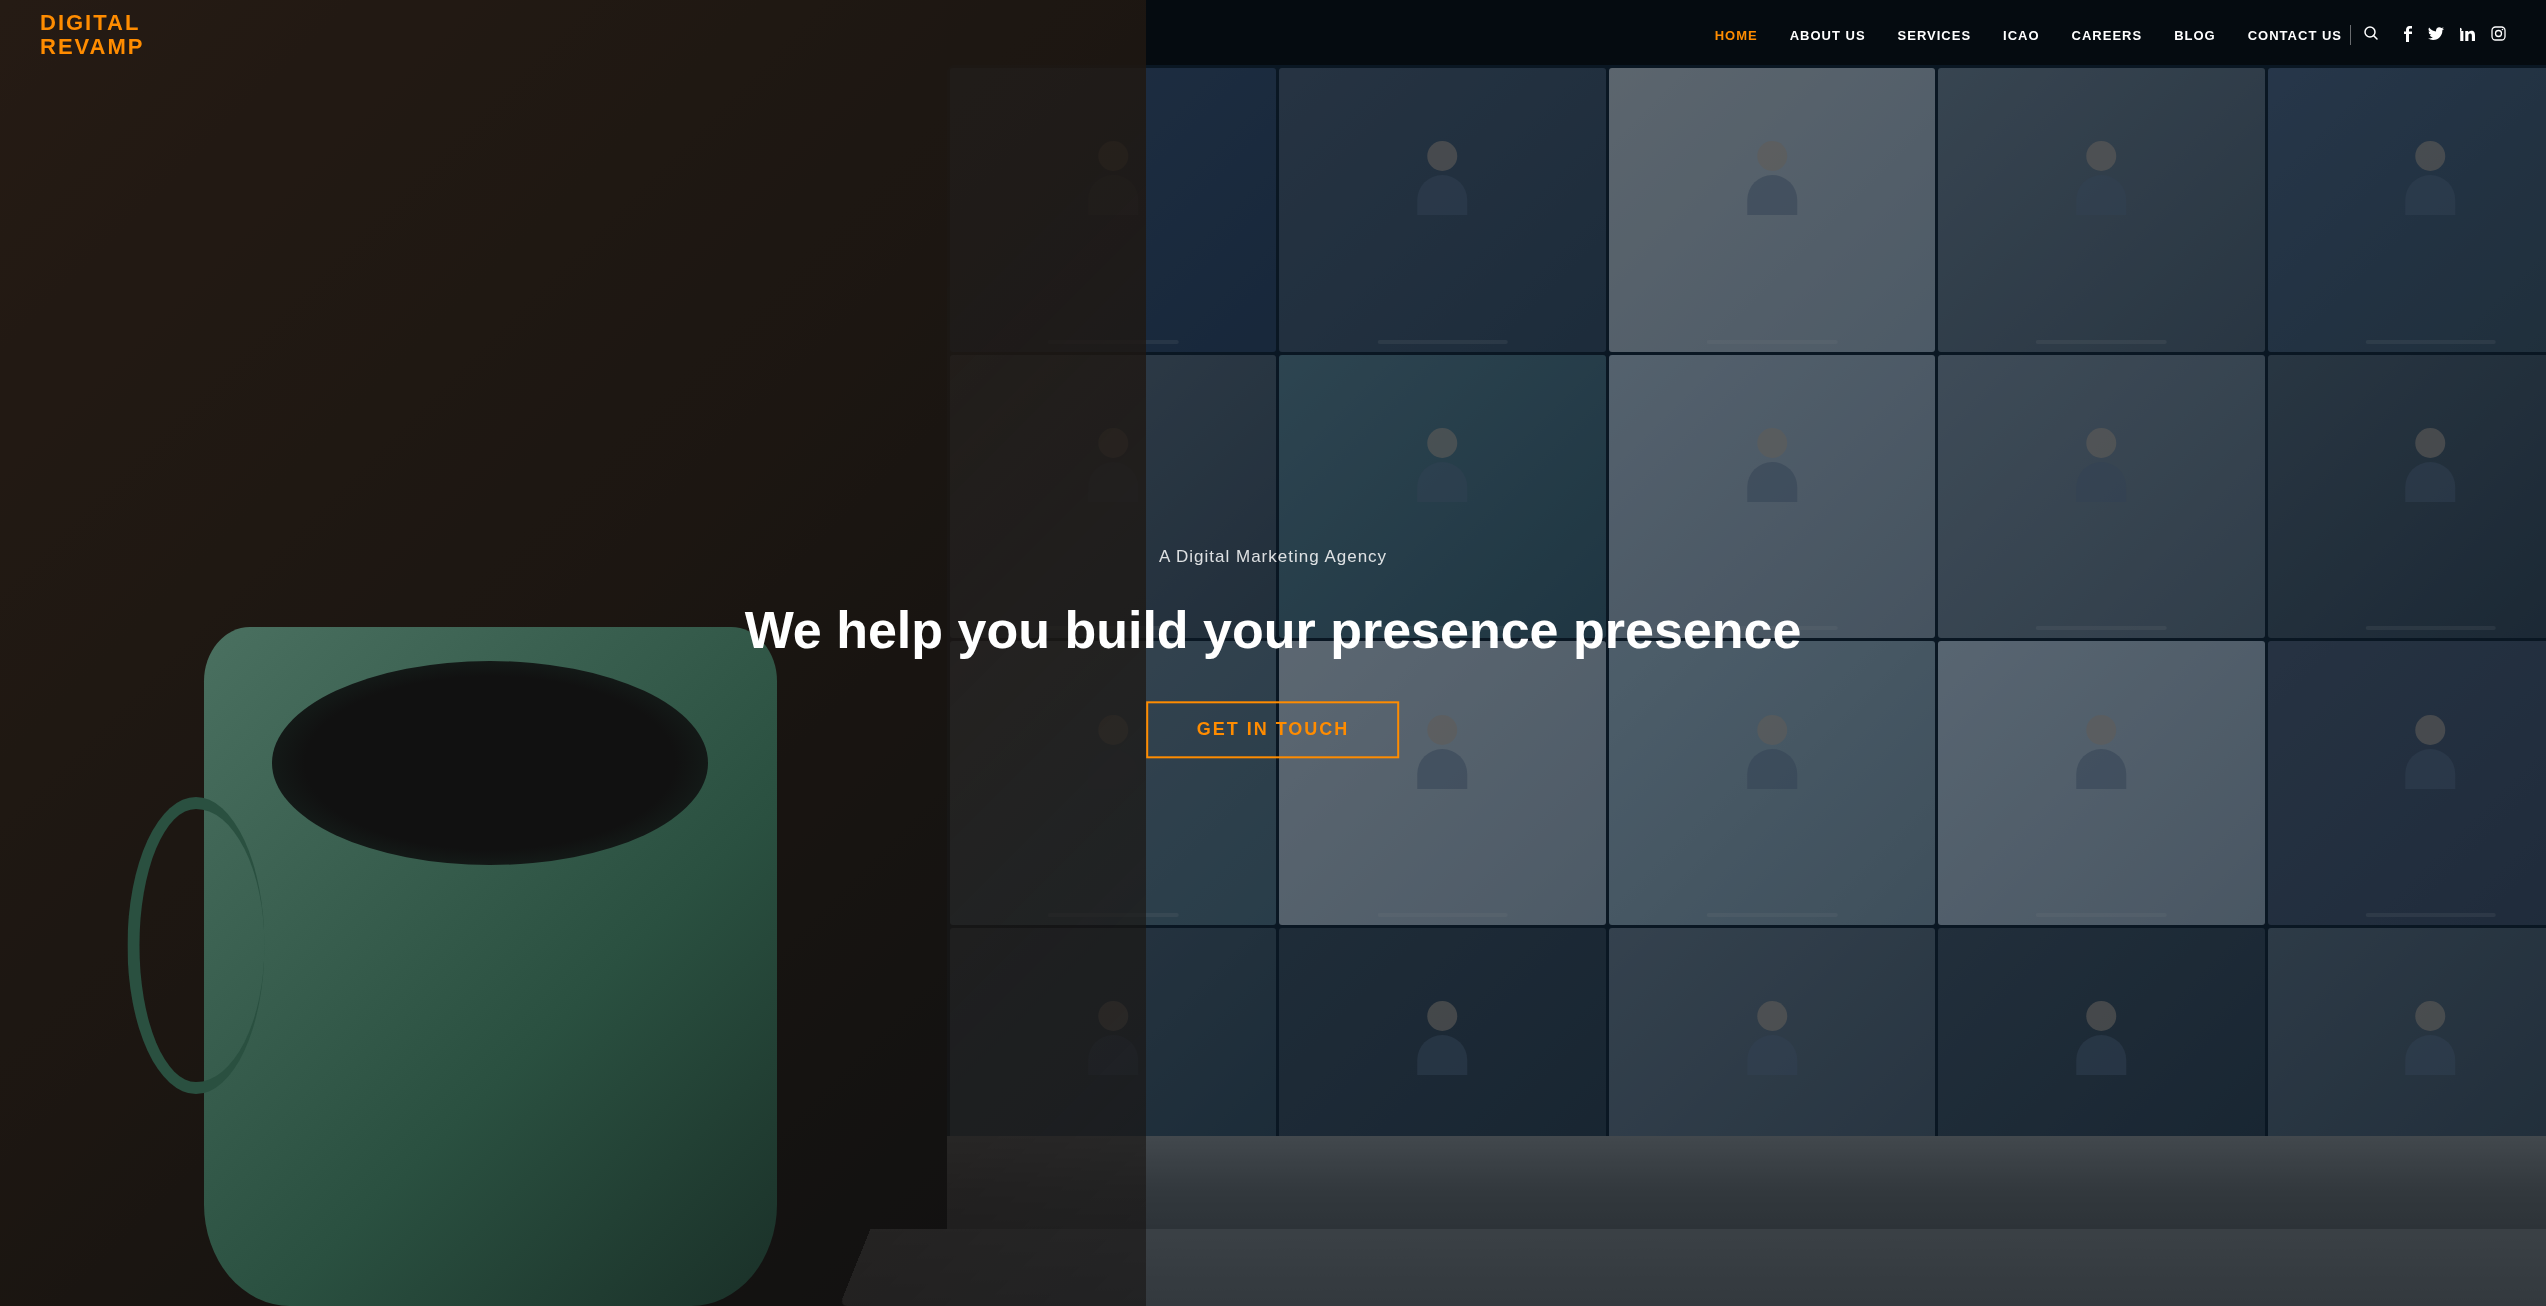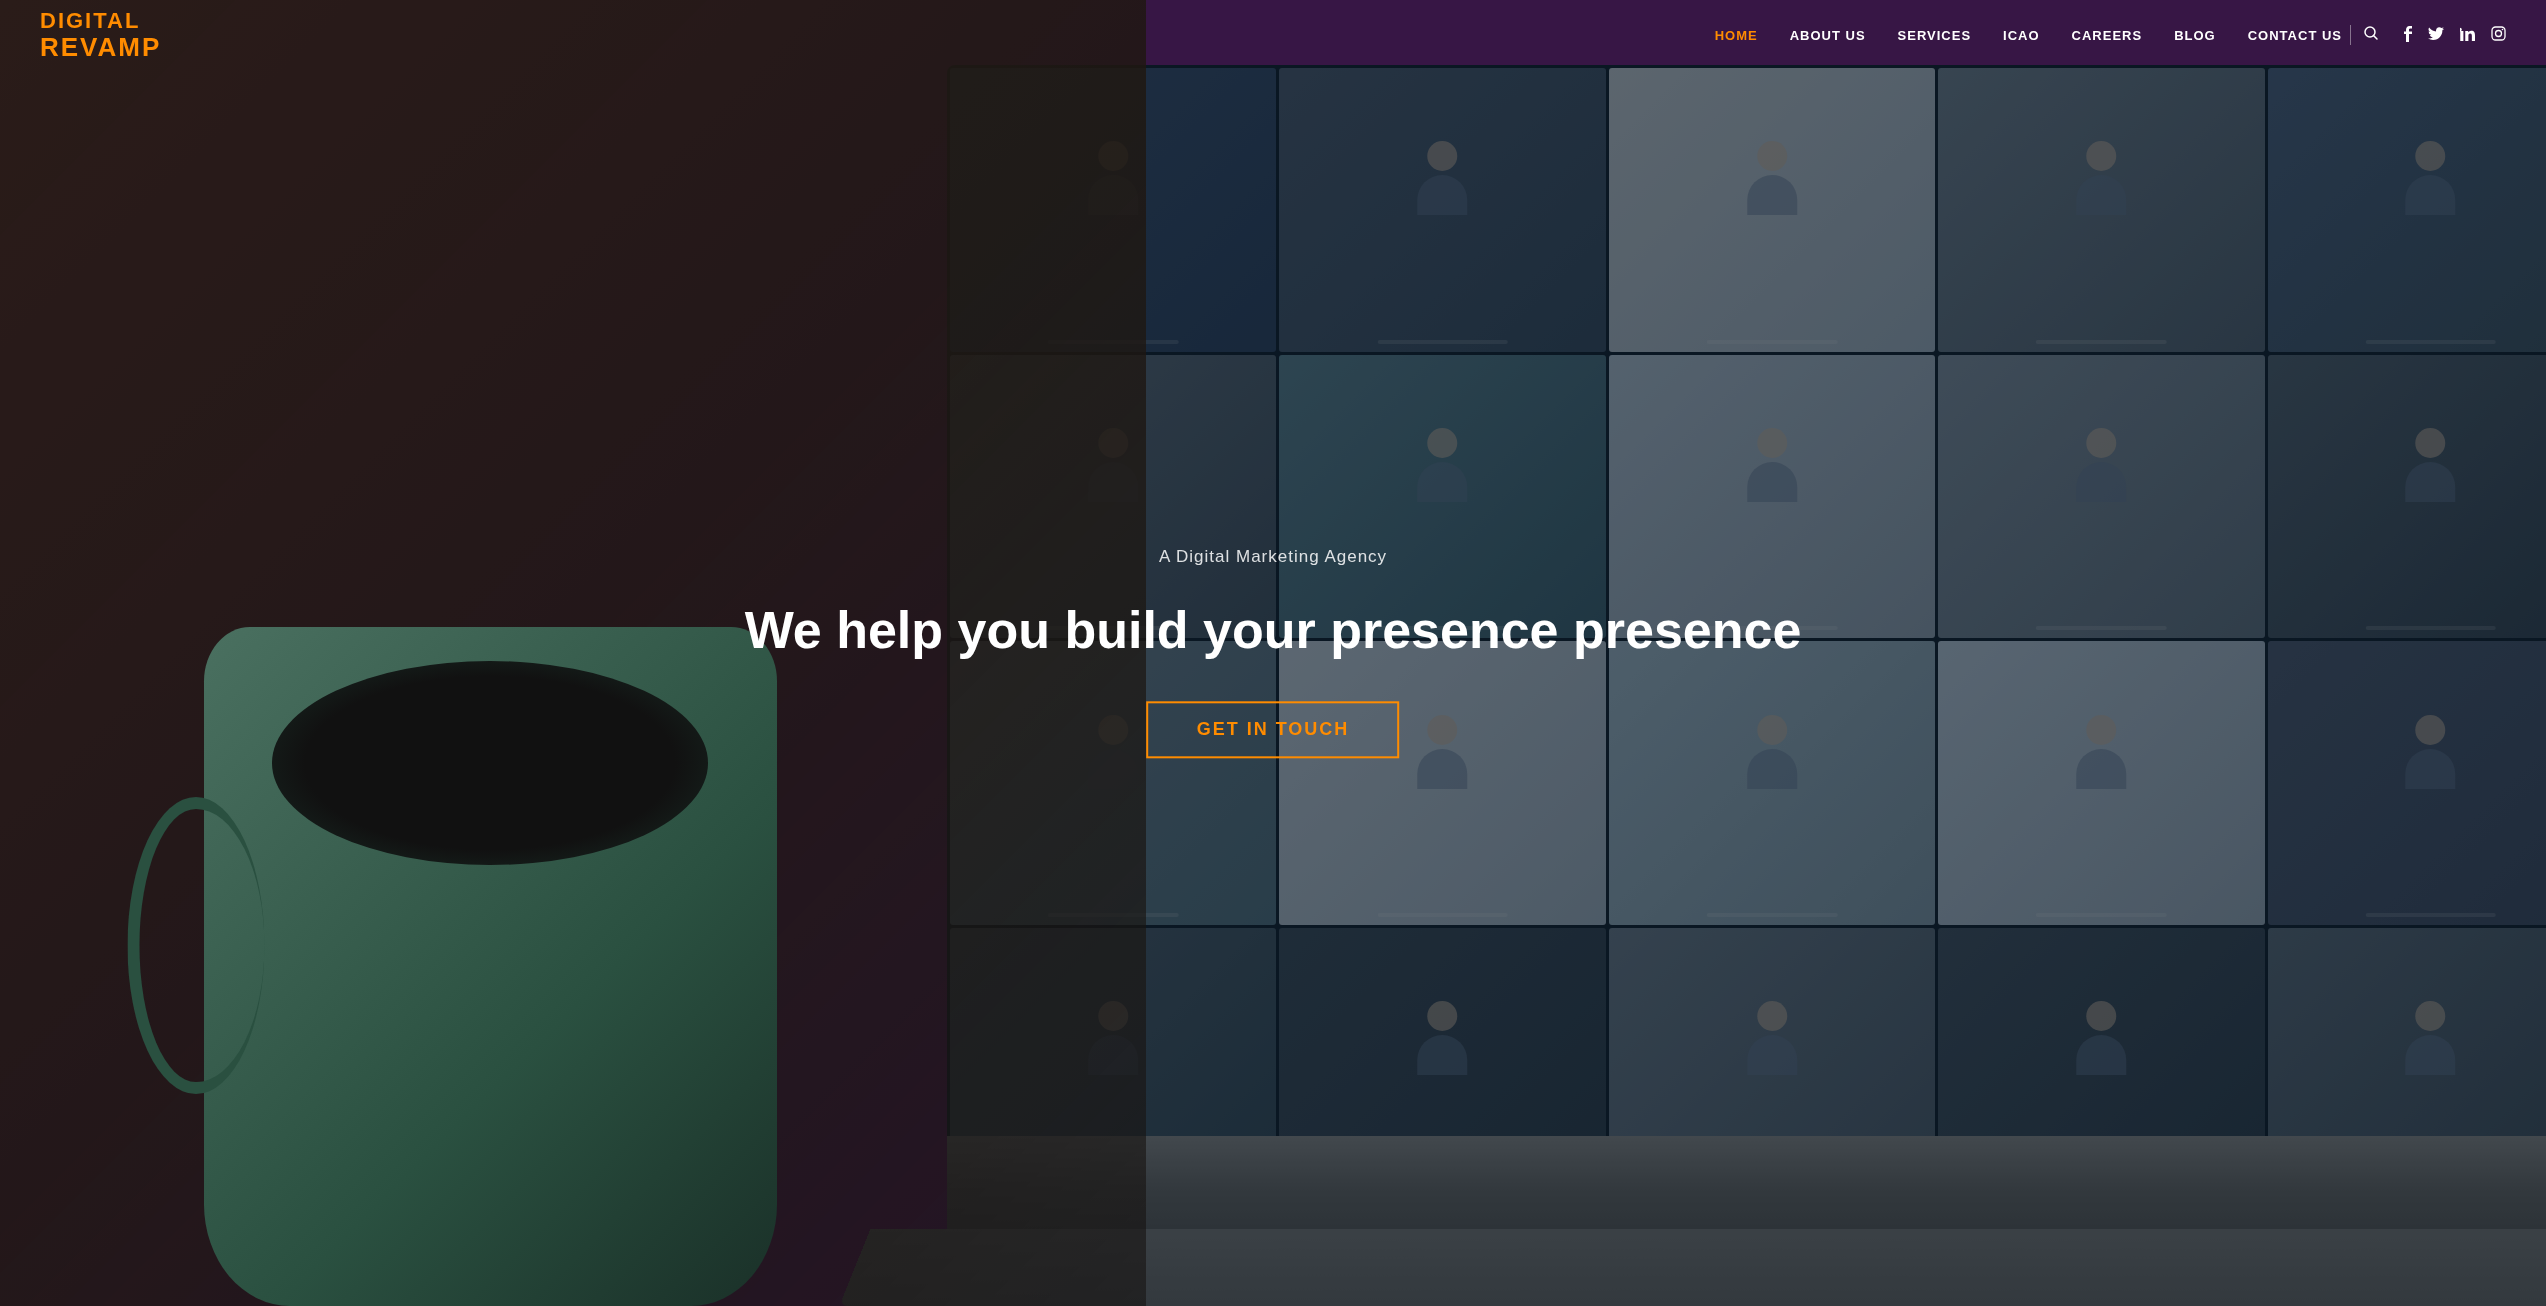--- a/index.html
+++ b/index.html
@@ -10,21 +10,21 @@
       min-height: 100vh;
       overflow-x: hidden;
     }
 
     
     .hero {
       position: relative;
       width: 100%;
       height: 100vh;
       min-height: 700px;
-      background-color: #701a75;
+      background-color: #000000;
       overflow: hidden;
       padding-left: 6px;
     }
 
     
     .laptop-area {
       position: absolute;
       right: -2%;
       top: 0;
       width: 72%;
@@ -230,21 +230,21 @@
 
     .logo-digital {
       font-size: 22px;
       font-weight: 900;
       color: #ff8c00;
       letter-spacing: 2px;
       text-transform: uppercase;
     }
 
     .logo-revamp {
-      font-size: 26px;
+      font-size: 22px;
       font-weight: 900;
       color: #ff8c00;
       letter-spacing: 2px;
       text-transform: uppercase;
     }
 
     .nav-links {
       display: flex;
       align-items: center;
       gap: 32px;

